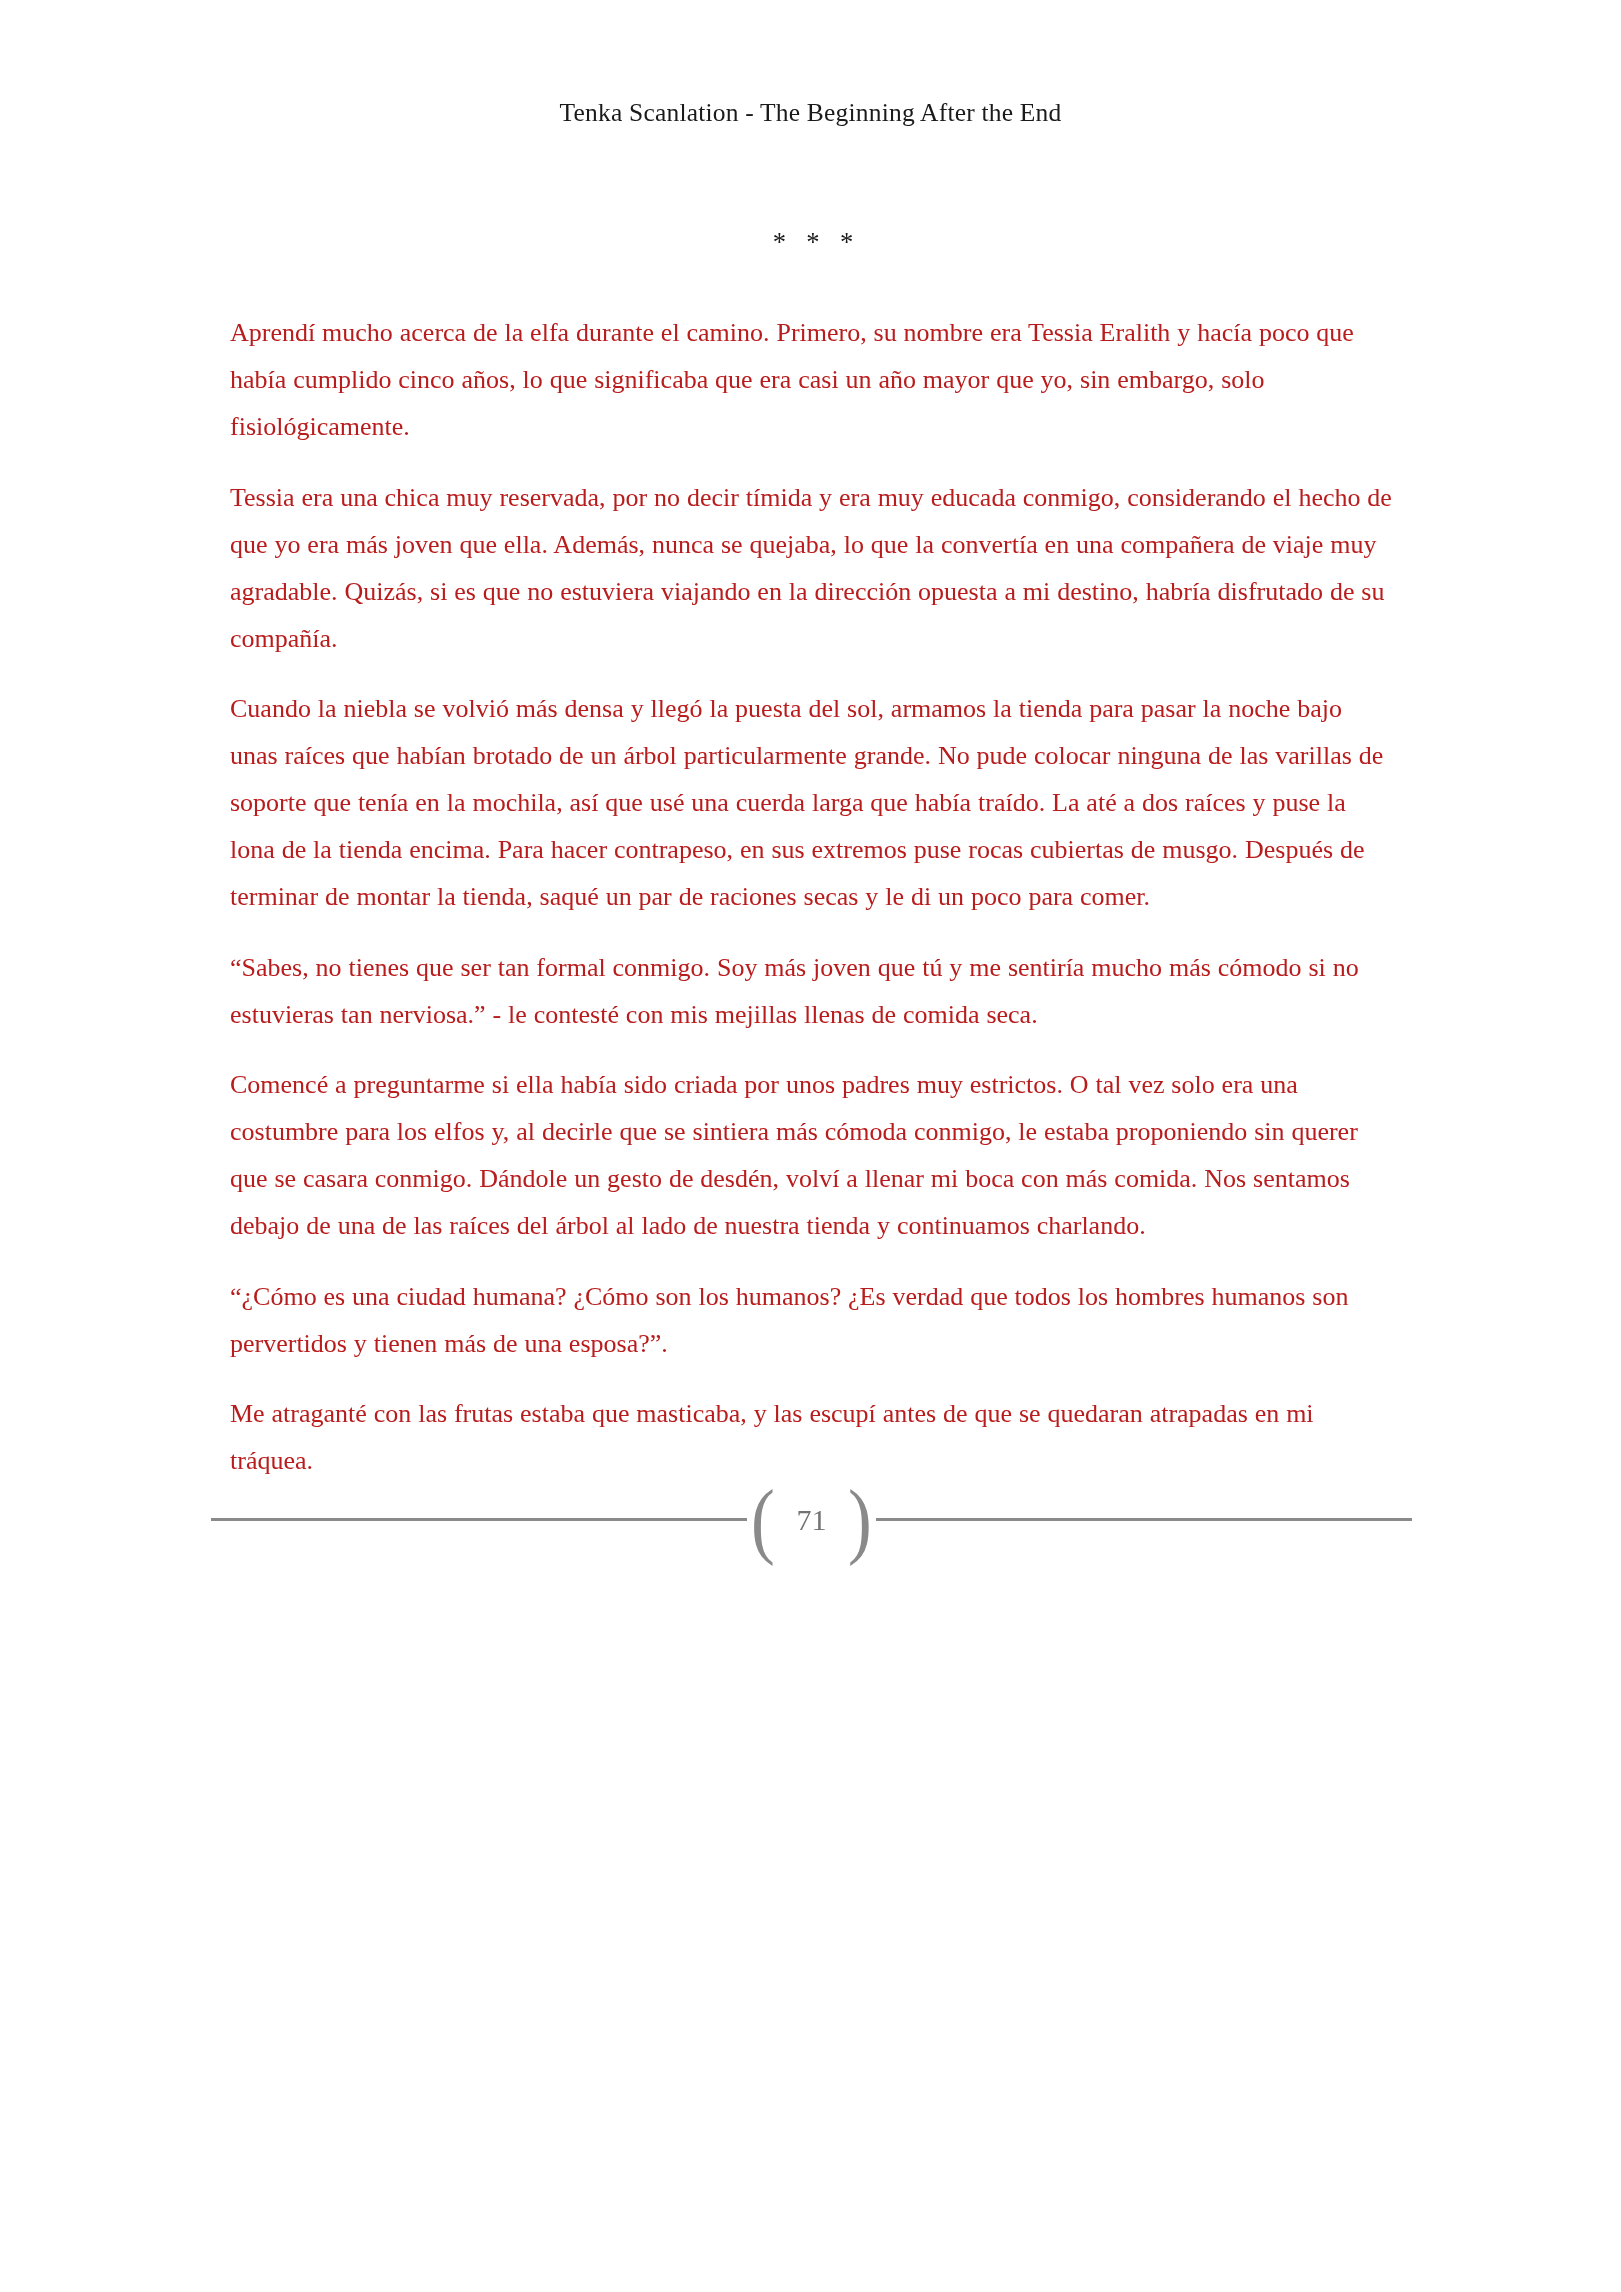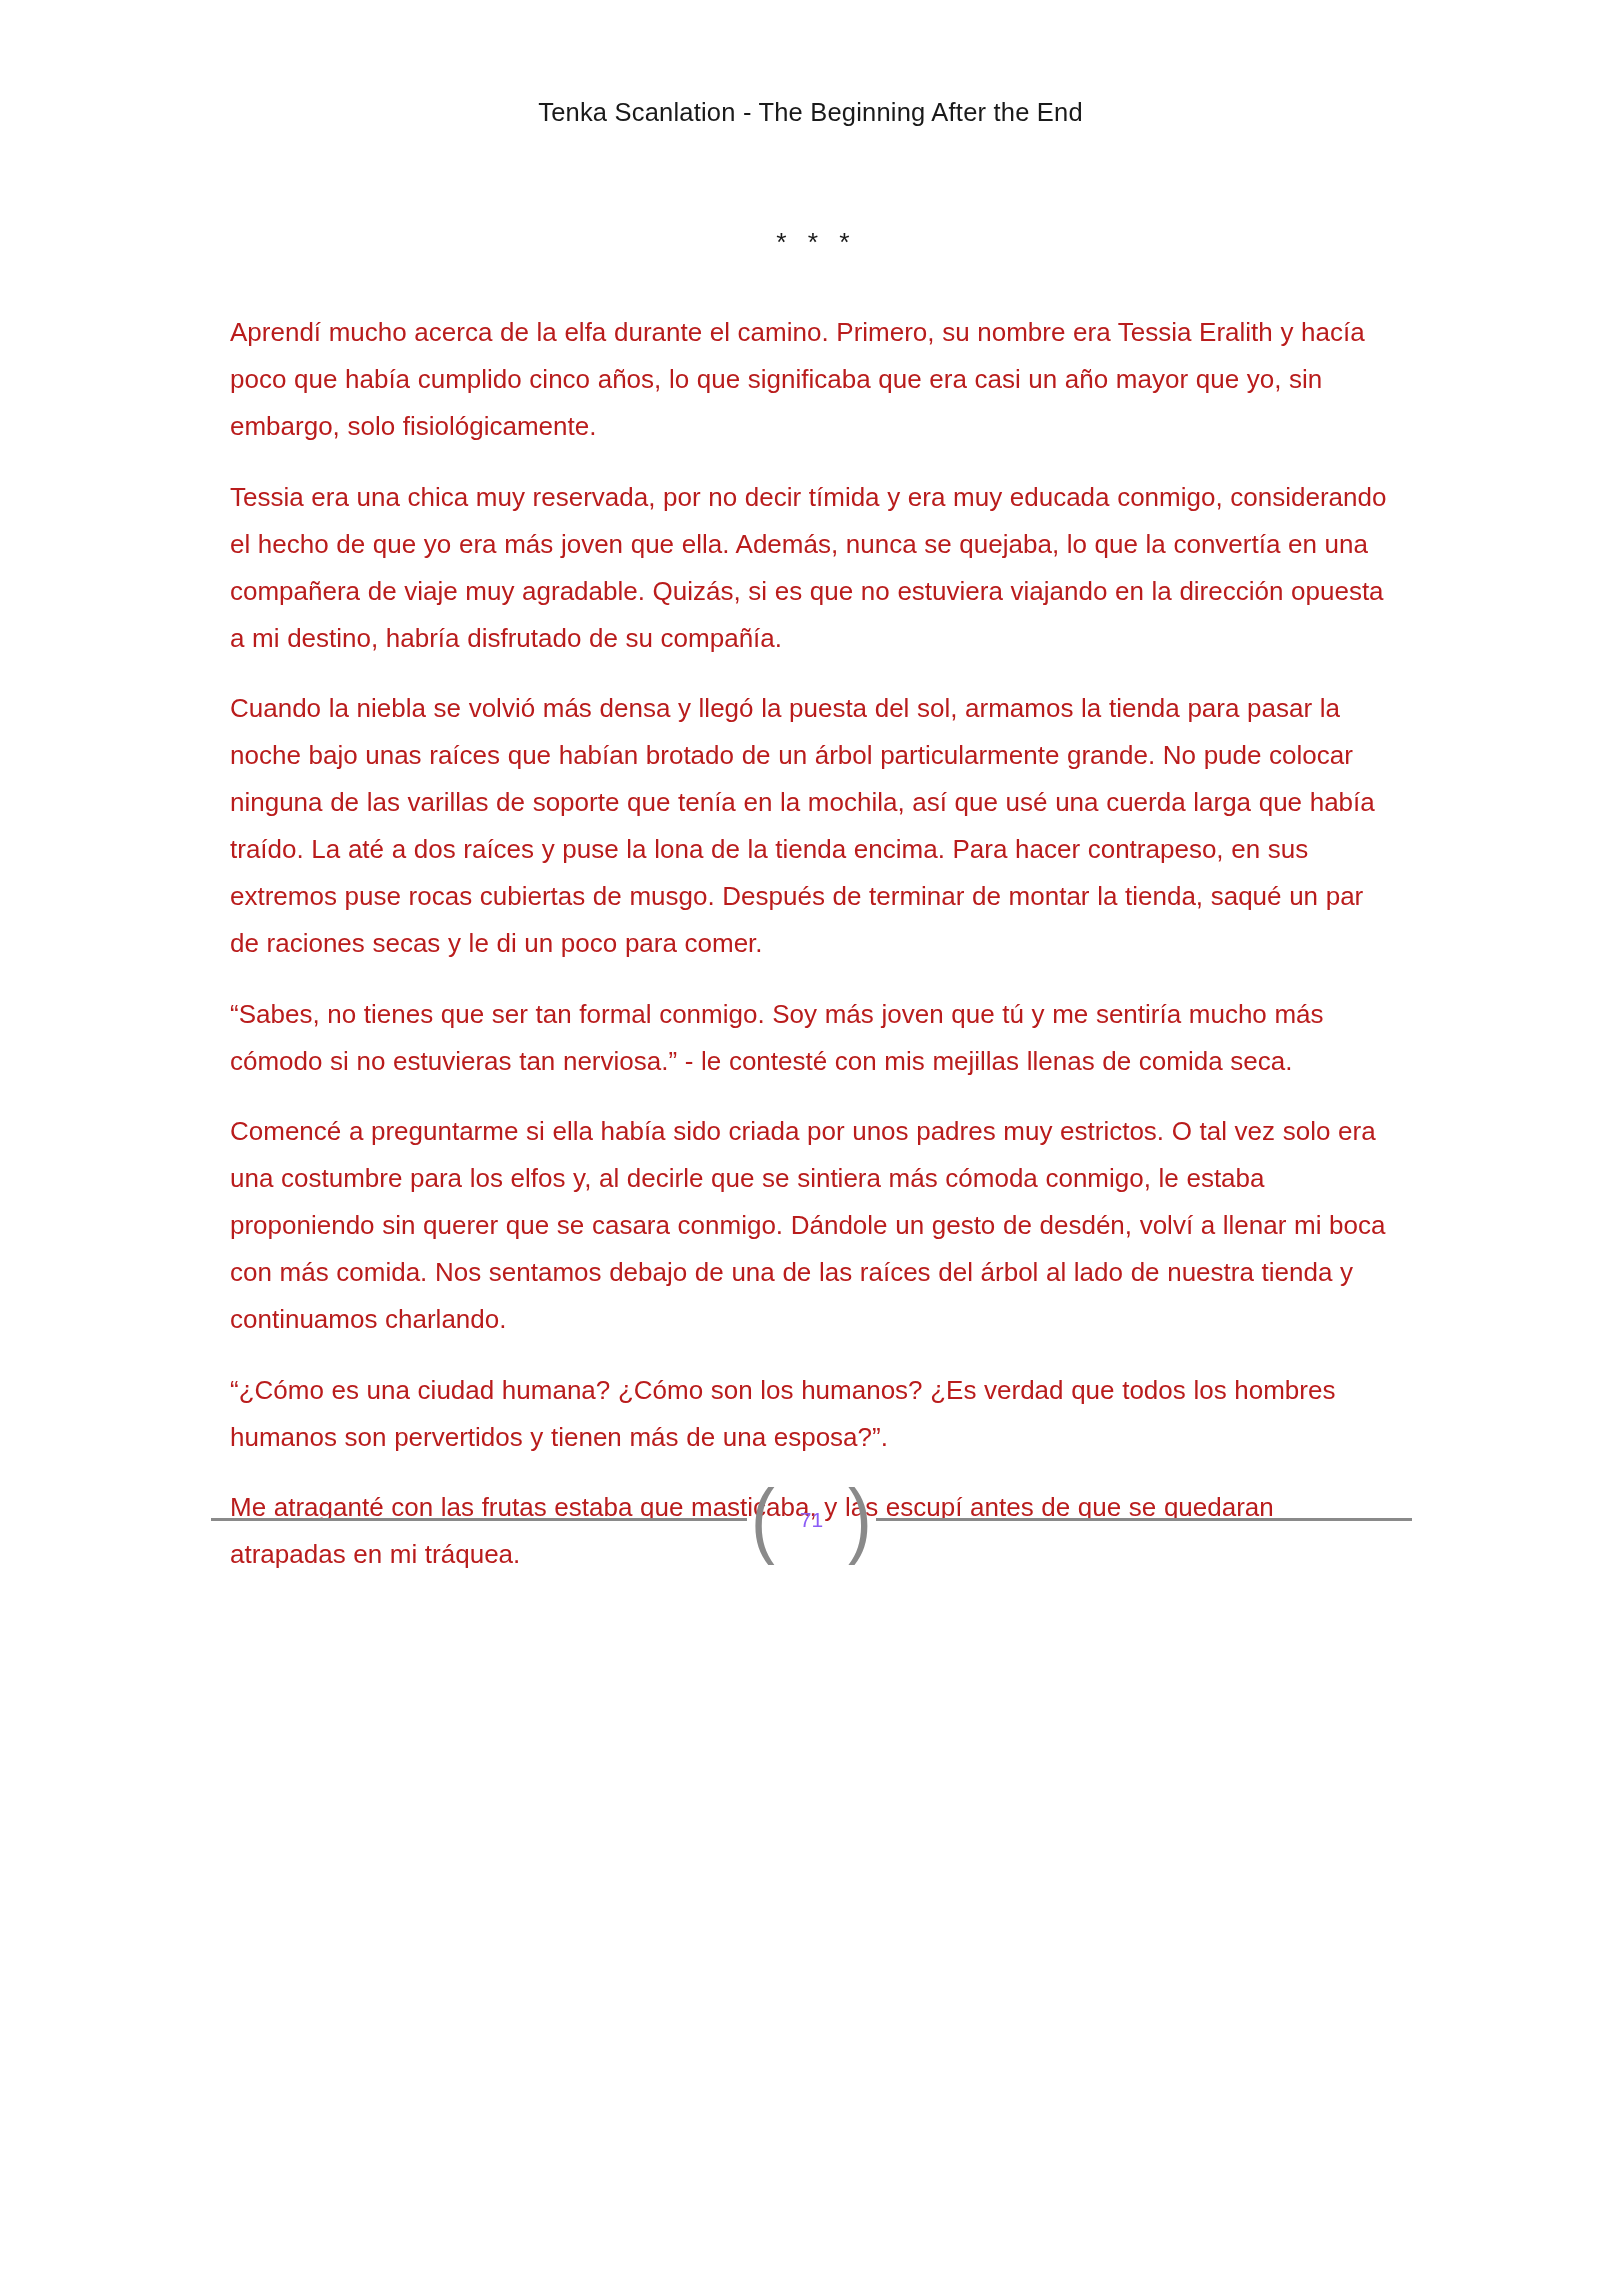--- a/index.html
+++ b/index.html
@@ -8,21 +8,21 @@
     background: #ffffff;
   }
 
   .page {
     position: relative;
     width: 1621px;
     height: 1651px;
     background: #ffffff;
     margin: 0 auto;
     overflow: hidden;
-    font-family: Liberation Sans, sans-serif;
+    font-family: Liberation Serif, serif;
     color: #111111;
     box-sizing: border-box;
   }
 
   
   .running-header {
     position: absolute;
     top: 96px;
     left: 0;
     width: 100%;
@@ -101,23 +101,23 @@
   .paren {
     font-size: 84px;
     line-height: 55px;
     color: #8a8a8a;
     font-weight: 300;
     display: inline-block;
     transform: scaleX(0.85);
   }
 
   .page-number {
-    font-size: 21px;
+    font-size: 30px;
     line-height: 35px;
-    color: #8b5cf6;
+    color: #737373;
     padding: 0 19.6px;
     display: inline-block;
     min-width: 29px;
     text-align: center;
   }
 </style>
 </head>
 <body>
 
 <div class="page">

